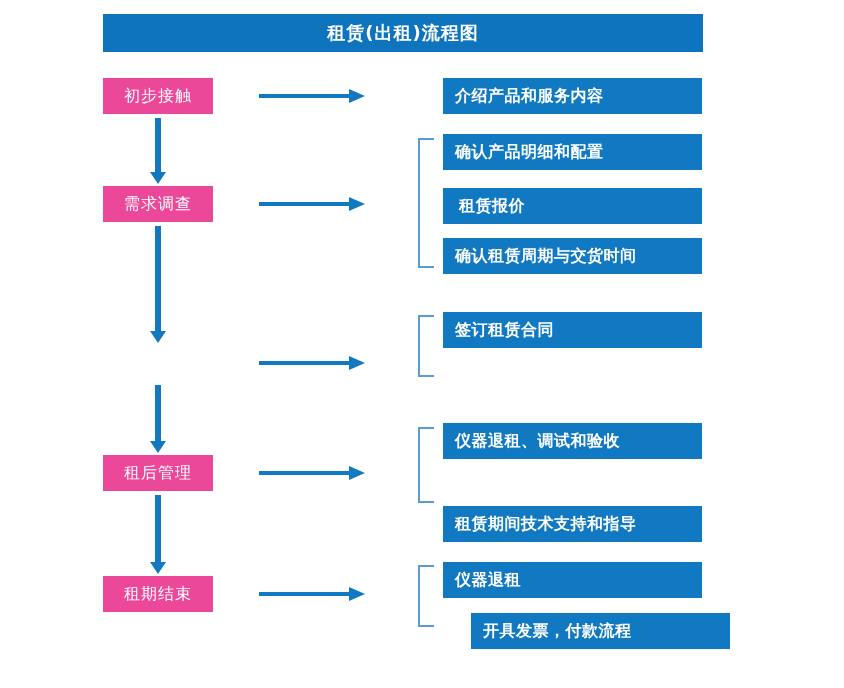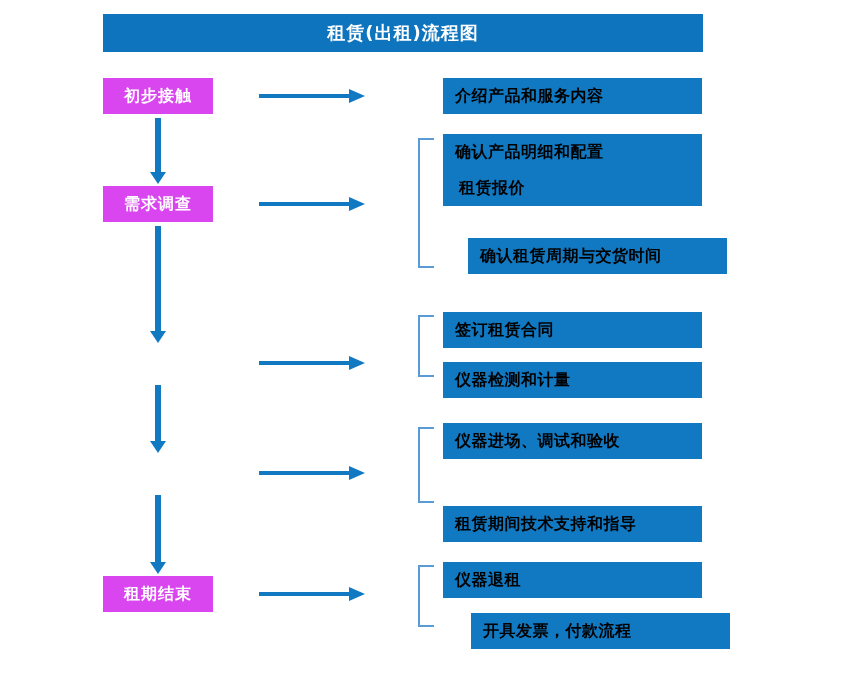--- a/index.html
+++ b/index.html
@@ -40,39 +40,39 @@
     font-weight: bold;
     letter-spacing: 1px;
     box-sizing: border-box;
   }
 
   
   .stage-box {
     position: absolute;
     width: 110px;
     height: 36px;
-    background: #d946ef;
+    background: #ec4899;
     color: #ffffff;
     display: flex;
     align-items: center;
     justify-content: center;
     font-size: 16px;
-    font-weight: bold;
+    font-weight: normal;
     letter-spacing: 1px;
     box-sizing: border-box;
   }
 
   
   .detail-box {
     position: absolute;
     left: 443px;
     width: 259px;
     height: 36px;
     background: #1179C2;
-    color: #000000;
+    color: #ffffff;
     display: flex;
     align-items: center;
     font-size: 16px;
     font-weight: bold;
     letter-spacing: 0.5px;
     padding-left: 12px;
     box-sizing: border-box;
   }
 
   
@@ -138,20 +138,21 @@
 
 <div id="canvas">
 
   <div class="title-bar">租赁(出租)流程图</div>
 
   <div class="stage-box" style="left:103px; top:78px;">初步接触</div>
 
   <div class="stage-box" style="left:103px; top:186px;">需求调查</div>
 
 
+  <div class="stage-box" style="left:103px; top:455px;">租后管理</div>
 
   <div class="stage-box" style="left:103px; top:576px;">租期结束</div>
 
   <div class="v-arrow" style="left:150px; top:118px; height:66px;">
     <div class="shaft" style="height:54px;"></div>
     <div class="head"></div>
   </div>
 
   <div class="v-arrow" style="left:150px; top:226px; height:117px;">
     <div class="shaft" style="height:105px;"></div>
@@ -198,29 +199,28 @@
   <div class="bracket" style="left:418px; top:315px; height:62px;"></div>
 
   <div class="bracket" style="left:418px; top:427px; height:76px;"></div>
 
   <div class="bracket" style="left:418px; top:565px; height:62px;"></div>
 
   <div class="detail-box" style="top:78px;">介绍产品和服务内容</div>
 
   <div class="detail-box" style="top:134px;">确认产品明细和配置</div>
 
-  <div class="detail-box" style="top:170px;padding-left:16px;">租赁报价</div>
-
-  <div class="detail-box" style="top:238px;margin-left:25px;">确认租赁周期与交货时间</div>
+  <div class="detail-box" style="top:188px;padding-left:16px;">租赁报价</div>
+
+  <div class="detail-box" style="top:238px;">确认租赁周期与交货时间</div>
 
   <div class="detail-box" style="top:312px;">签订租赁合同</div>
 
-  <div class="detail-box" style="top:362px;">仪器检测和计量</div>
-
-  <div class="detail-box" style="top:423px;">仪器进场、调试和验收</div>
+
+  <div class="detail-box" style="top:423px;">仪器退租、调试和验收</div>
 
   <div class="detail-box" style="top:490px;margin-top:16px;">租赁期间技术支持和指导</div>
 
   <div class="detail-box" style="top:562px;text-align:center;">仪器退租</div>
 
   <div class="detail-box" style="top:613px;margin-left:28px;">开具发票，付款流程</div>
 
 </div>
 
 </body></html>

